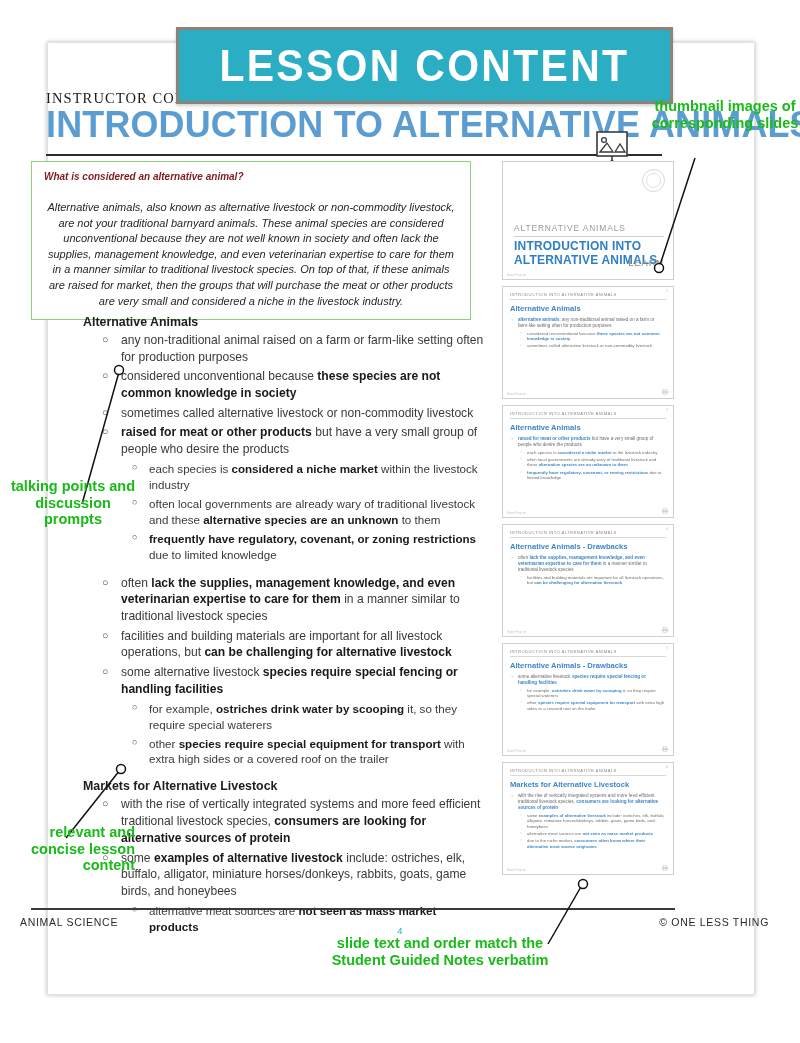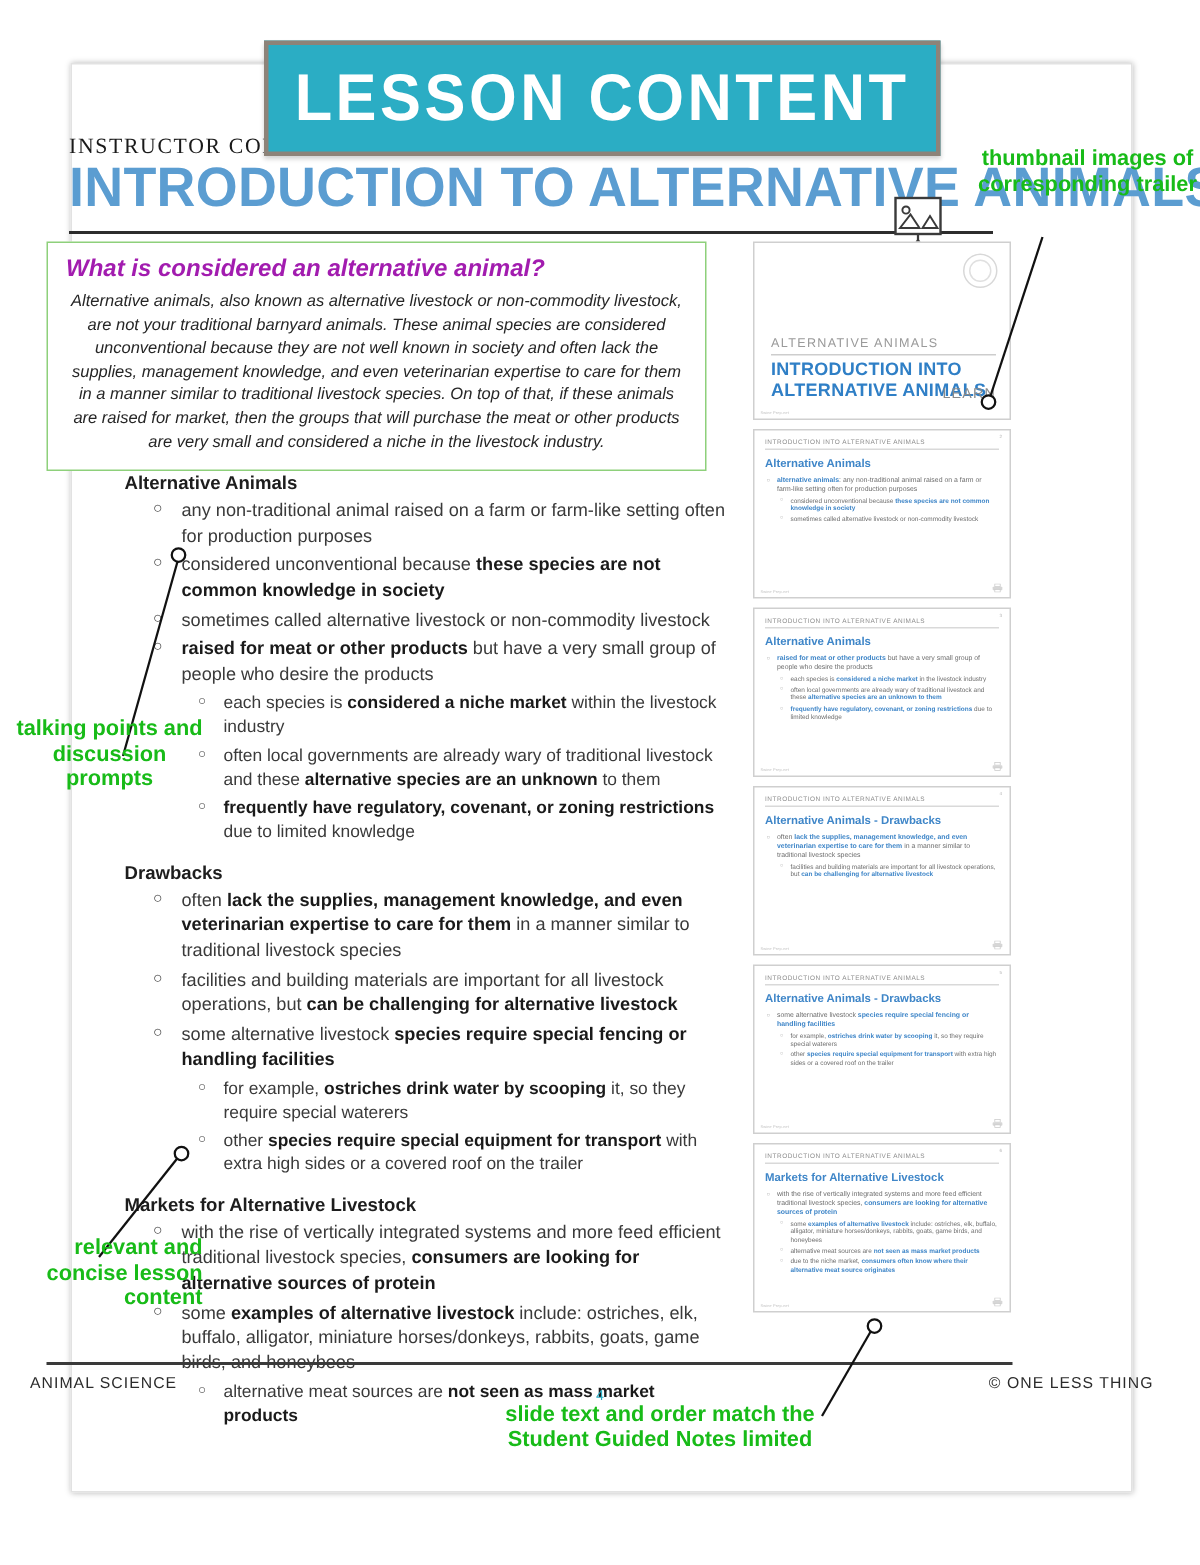--- a/index.html
+++ b/index.html
@@ -18,21 +18,21 @@
     width:706px;height:951px;
     background:#ffffff;
     box-shadow:0 0 4px rgba(0,0,0,.28);
     border:1px solid #e2e2e2;
   }
 
   
   #banner{
     position:absolute;
     left:176px;top:27px;
-    width:451px;height:77px;
+    width:497px;height:77px;
     background:#2badc4;
     border:3px solid #8d8379;
     box-sizing:border-box;
     display:flex;align-items:center;justify-content:center;
     z-index:40;
     box-shadow:0 2px 3px rgba(0,0,0,.18);
   }
   #banner .btxt{
     color:#ffffff;
     font-family:"Liberation Sans Narrow","Liberation Sans",sans-serif;
@@ -75,22 +75,22 @@
   
   #defbox{
     position:absolute;left:31px;top:161px;width:440px;
     border:1.4px solid #8ed07b;
     box-sizing:border-box;
     padding:9px 12px 10px 12px;
     background:#fff;
   }
   #defbox .dq{
     font-style:italic;font-weight:bold;
-    font-size:16px;color:#a21caf;
-    margin-bottom:5px;
+    font-size:10px;color:#7f1d1d;
+    margin-bottom:18px;
   }
   #defbox .dp{
     font-style:italic;
     font-size:11px;color:#262626;
     line-height:1.42;
     text-align:center;
   }
 
   
   #outline{position:absolute;left:66px;top:315px;width:420px;}
@@ -265,21 +265,20 @@
       <div class="h2">Alternative Animals</div>
       <div class="li l1"><span class="mk">○</span>any non-traditional animal raised on a farm or farm-like setting often for production purposes</div>
       <div class="li l1"><span class="mk">○</span>considered unconventional because <b>these species are not common knowledge in society</b></div>
       <div class="li l1"><span class="mk">○</span>sometimes called alternative livestock or non-commodity livestock</div>
       <div class="li l1"><span class="mk">○</span><b>raised for meat or other products</b> but have a very small group of people who desire the products</div>
       <div class="li l2"><span class="mk">○</span>each species is <b>considered a niche market</b> within the livestock industry</div>
       <div class="li l2"><span class="mk">○</span>often local governments are already wary of traditional livestock and these <b>alternative species are an unknown</b> to them</div>
       <div class="li l2"><span class="mk">○</span><b>frequently have regulatory, covenant, or zoning restrictions</b> due to limited knowledge</div>
     </div>
     <div class="grp">
-      <div class="h2">Drawbacks</div>
       <div class="li l1"><span class="mk">○</span>often <b>lack the supplies, management knowledge, and even veterinarian expertise to care for them</b> in a manner similar to traditional livestock species</div>
       <div class="li l1"><span class="mk">○</span>facilities and building materials are important for all livestock operations, but <b>can be challenging for alternative livestock</b></div>
       <div class="li l1"><span class="mk">○</span>some alternative livestock <b>species require special fencing or handling facilities</b></div>
       <div class="li l2"><span class="mk">○</span>for example, <b>ostriches drink water by scooping</b> it, so they require special waterers</div>
       <div class="li l2"><span class="mk">○</span>other <b>species require special equipment for transport</b> with extra high sides or a covered roof on the trailer</div>
     </div>
     <div class="grp">
       <div class="h2">Markets for Alternative Livestock</div>
       <div class="li l1"><span class="mk">○</span>with the rise of vertically integrated systems and more feed efficient traditional livestock species, <b>consumers are looking for alternative sources of protein</b></div>
       <div class="li l1"><span class="mk">○</span>some <b>examples of alternative livestock</b> include: ostriches, elk, buffalo, alligator, miniature horses/donkeys, rabbits, goats, game birds, and honeybees</div>
@@ -367,24 +366,24 @@
         <rect x="3" y="6.5" width="6" height="3" fill="#fff" stroke="#9a9a9a" stroke-width="0.8"></rect>
       </svg>
     </div>
   </div>
 
 <div id="frule"></div>
 <div id="fl">ANIMAL SCIENCE</div>
 <div id="fr">© ONE LESS THING</div>
 <div id="pnum">4</div>
 
-<div class="anno" id="anno-thumb">thumbnail images of corresponding trailer</div>
+<div class="anno" id="anno-thumb">thumbnail images of corresponding slides</div>
 <div class="anno" id="anno-talk">talking points and discussion prompts</div>
 <div class="anno" id="anno-lesson">relevant and concise lesson content</div>
-<div class="anno" id="anno-slide">slide text and order match the Student Guided Notes limited</div>
+<div class="anno" id="anno-slide">slide text and order match the Student Guided Notes verbatim</div>
 
 <svg class="lead" style="left:0;top:0;width:800px;height:1043px;">
   <g fill="none" stroke="#111" stroke-width="1.5">
     <line x1="695" y1="158" x2="659" y2="268"></line>
       <circle cx="659" cy="268" r="4.5" fill="#fff"></circle>
     <line x1="82" y1="504" x2="119" y2="372"></line>
       <circle cx="119" cy="370" r="4.5" fill="#fff"></circle>
     <line x1="66" y1="838" x2="120" y2="770"></line>
       <circle cx="121" cy="769" r="4.5" fill="#fff"></circle>
     <line x1="548" y1="944" x2="582" y2="885"></line>

